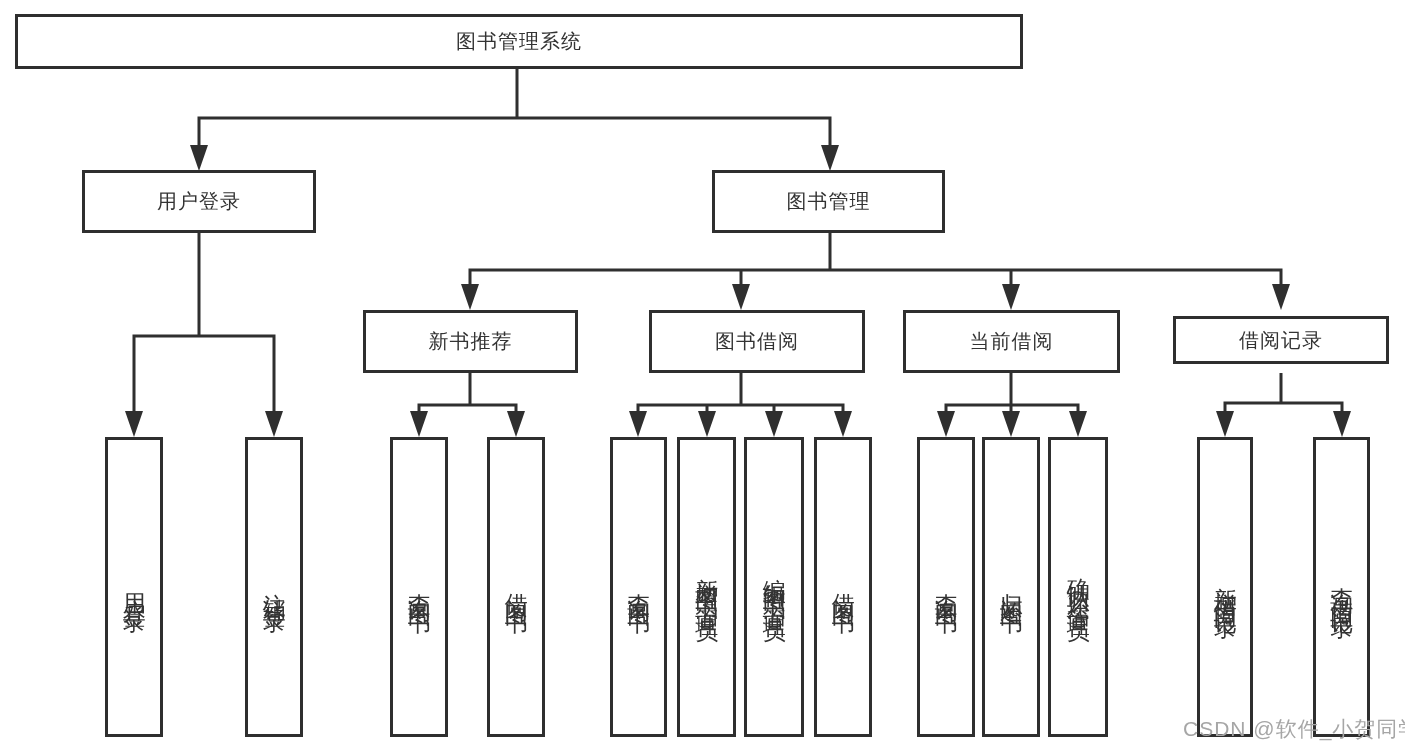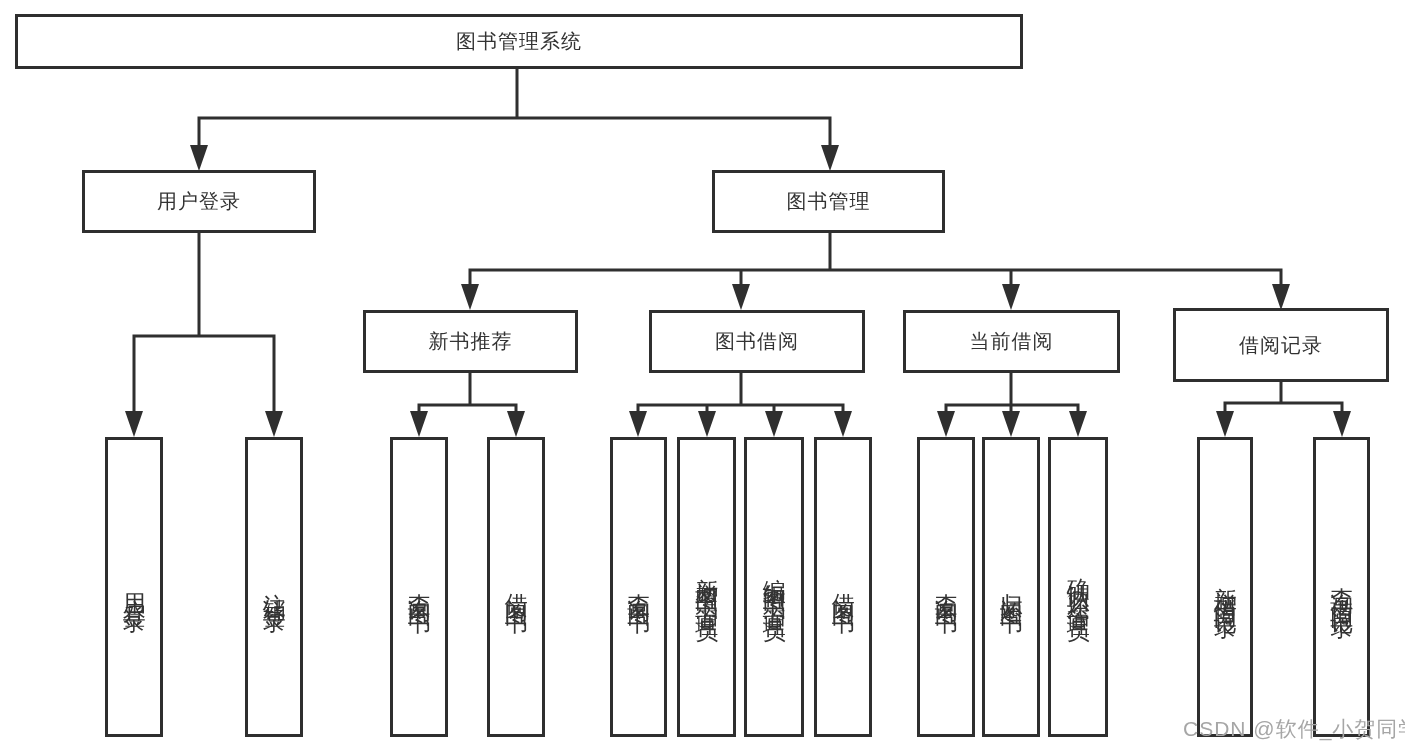--- a/index.html
+++ b/index.html
@@ -97,21 +97,21 @@
 
   <div class="node hbox" style="left:712px;top:170px;width:233px;height:63px;">
     <span>图书管理</span>
   </div>
   <div class="node hbox" style="left:633px;top:310px;width:216px;height:63px;margin-left:16px;">
     <span>图书借阅</span>
   </div>
   <div class="node hbox" style="left:903px;top:310px;width:217px;height:63px;">
     <span>当前借阅</span>
   </div>
-  <div class="node hbox" style="left:1173px;top:308px;width:216px;height:74px;">
+  <div class="node hbox" style="left:1173px;top:316px;width:216px;height:48px;">
     <span>借阅记录</span>
   </div>
 
   <div class="node vbox" style="left:105px;width:58px;">
     <span class="vtext">用户登录</span>
   </div>
   <div class="node vbox" style="left:245px;width:58px;">
     <span class="vtext">注销登录</span>
   </div>
 

